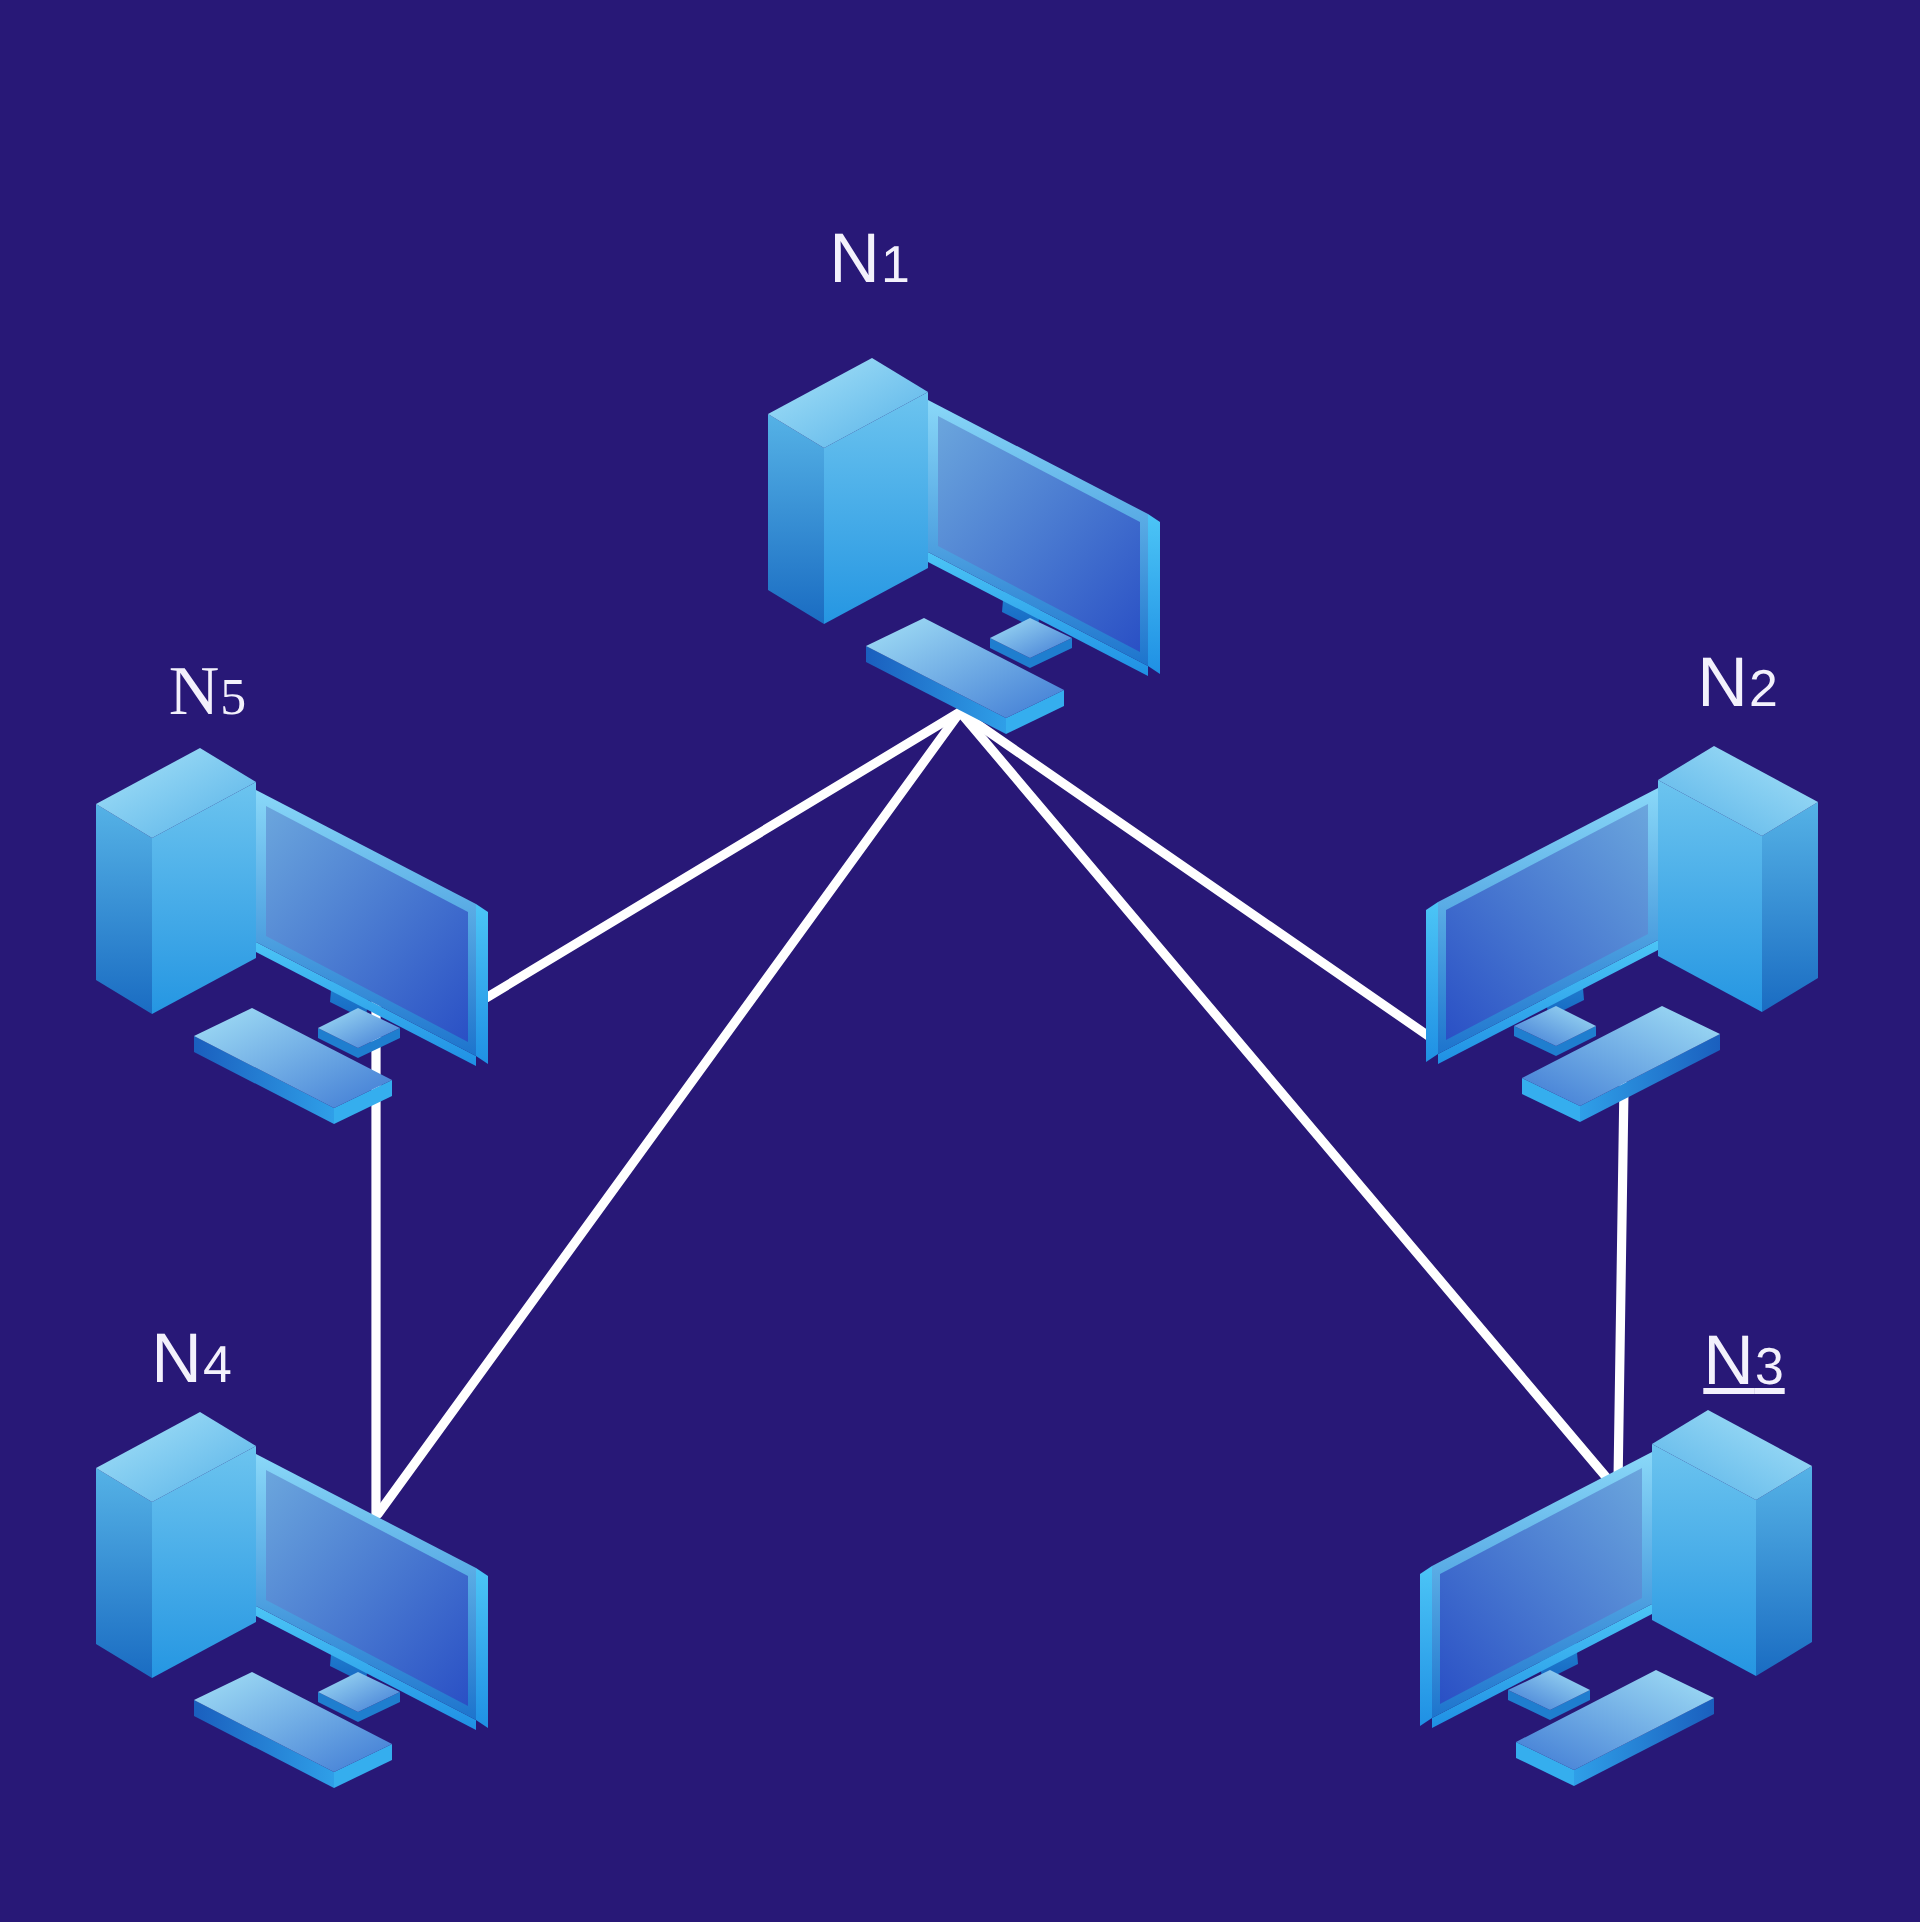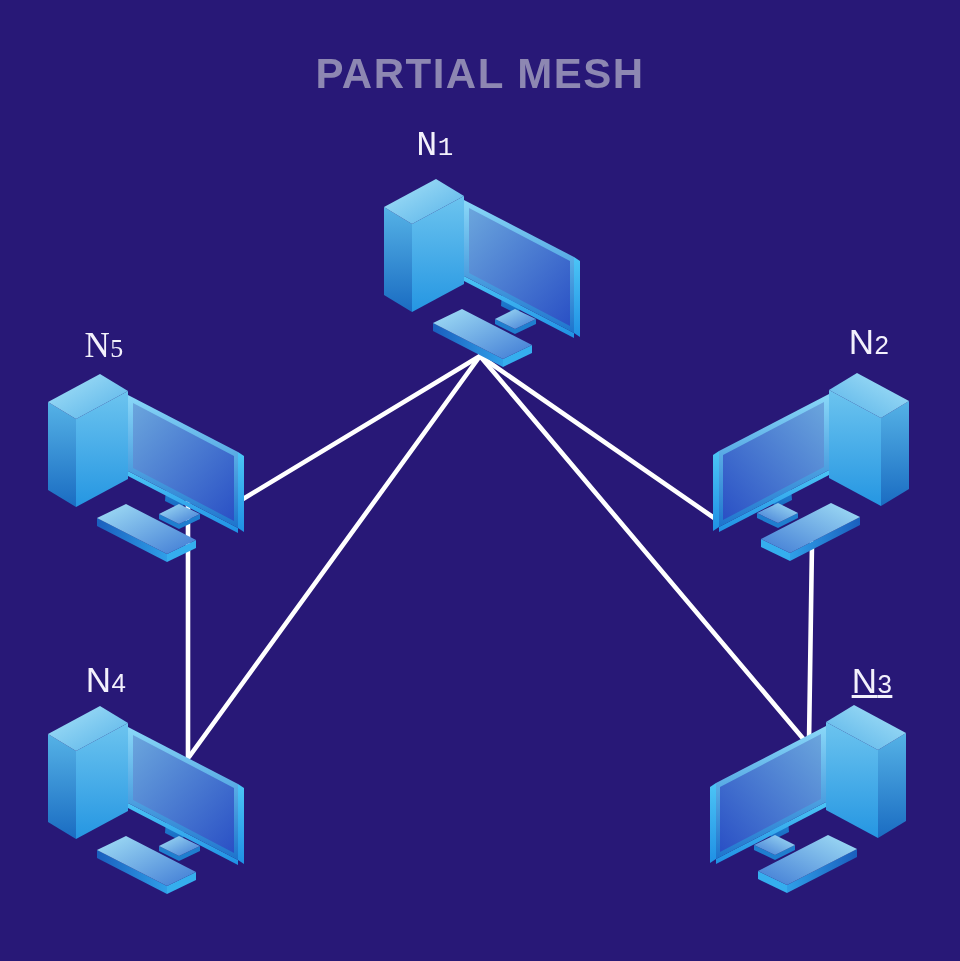--- a/index.html
+++ b/index.html
@@ -46,21 +46,20 @@
   }
   .node-label .digit {
     font-size: 0.74em;
   }
 </style>
 </head>
 <body>
 
 <div class="stage" style="background: rgb(40, 24, 119);">
 
-  <h1 class="diagram-title" style="color: rgb(141, 135, 178);">PARTIAL MESH</h1>
 
   <svg class="topology-svg" viewBox="0 0 960 961" xmlns="http://www.w3.org/2000/svg">
     <defs>
       <linearGradient id="gTop" x1="0" y1="0" x2="1" y2="1">
         <stop offset="0" stop-color="#a9e3f8"></stop>
           <stop offset="1" stop-color="#55b1e8"></stop>
       </linearGradient>
       <linearGradient id="gTowerR" x1="0" y1="0" x2="0" y2="1">
         <stop offset="0" stop-color="#6cc4ef"></stop>
           <stop offset="1" stop-color="#2596e2"></stop>
@@ -126,20 +125,20 @@
     <g id="nodes-layer">
         <use href="#pc-symbol" transform="translate(378,171)"></use>
         <use href="#pc-symbol" transform="translate(42,366)"></use>
         <use href="#pc-symbol" transform="translate(915,365) scale(-1,1)"></use>
         <use href="#pc-symbol" transform="translate(42,698)"></use>
         <use href="#pc-symbol" transform="translate(912,697) scale(-1,1)"></use>
       </g>
   </svg>
 
   <div class="labels-layer" id="labels-layer" style="color: rgb(243, 241, 252);">
-      <div class="node-label" style="left: 435px; top: 146px; font-family: Liberation Mono, monospace;"><span>N</span><span class="digit">1</span></div>
+      <div class="node-label" style="left: 435px; top: 130px;"><span>N</span><span class="digit">1</span></div>
       <div class="node-label" style="left: 104px; top: 346px; font-family: Liberation Serif, serif;"><span>N</span><span class="digit">5</span></div>
       <div class="node-label" style="left: 869px; top: 342px; text-align: center;"><span>N</span><span class="digit">2</span></div>
-      <div class="node-label" style="left: 106px; top: 680px; text-align: right;"><span>N</span><span class="digit">4</span></div>
+      <div class="node-label" style="left: 96px; top: 680px; text-align: right;"><span>N</span><span class="digit">4</span></div>
       <div class="node-label" style="left: 872px; top: 681px; text-decoration: underline;"><span>N</span><span class="digit">3</span></div>
     </div>
 
 </div>
 
 </body></html>

